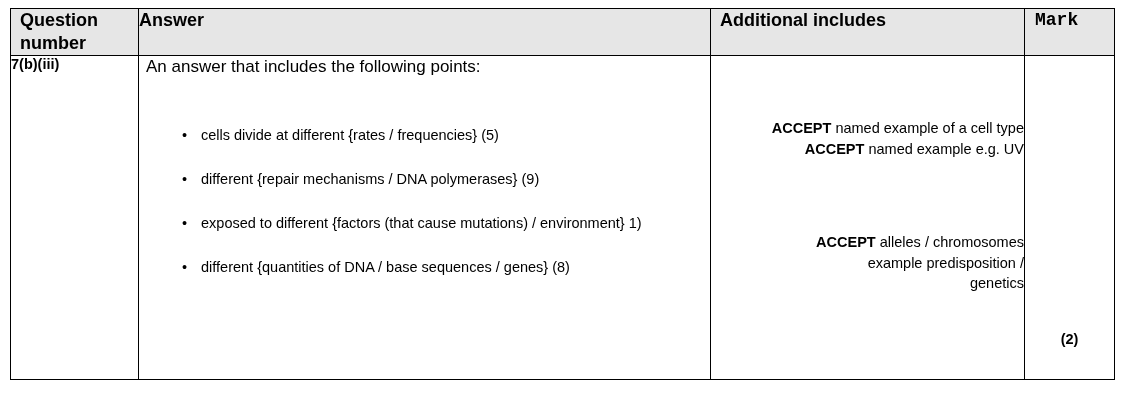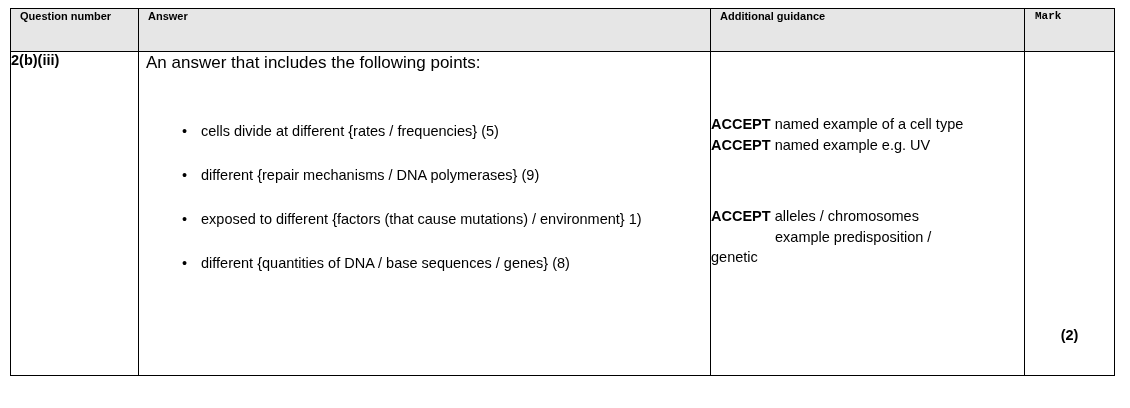--- a/index.html
+++ b/index.html
@@ -42,27 +42,27 @@
   
   col.c-qnum  { width: 128px; }
   col.c-ans   { width: 572px; }
   col.c-guid  { width: 314px; }
   col.c-mark  { width: 90px; }
 
   
   thead th {
     background: #e6e6e6;
     font-weight: bold;
-    font-size: 11px;
+    font-size: 18px;
     line-height: 1.28;
     padding: 7px 8px 9px 8px;
     height: 42px;
   }
   thead th.qnum-head { padding-left: 9px; }
-  thead th.ans-head  { padding-left: 9px; }
+  thead th.ans-head  { }
   thead th.guid-head { padding-left: 9px; }
   thead th.mark-head { padding-left: 10px; font-family: Liberation Mono, monospace; }
 
   
   tbody td { height: 323px; }
 
   .qnum-cell {
     font-weight: bold;
     font-size: 14.5px;
     padding: 8px 0 0 9px;
@@ -101,24 +101,25 @@
     line-height: 1.45;
   }
 
   .guid-cell {
     font-size: 14.5px;
     padding: 8px 6px 0 8px;
     line-height: 1.42;
   }
   .guid-block {
     margin: 0;
+    text-align: right;
   }
   .guid-block.g1 { margin-top: 62px; }
   .guid-block.g2 { }
-  .guid-block.g3 { margin-top: 51px; }
+  .guid-block.g3 { margin-top: 73px; }
   .guid-block .kw { font-weight: bold; }
   .guid-indent { display: inline-block; padding-left: 64px; }
 
   .mark-cell {
     font-size: 14.5px;
     font-weight: bold;
     position: relative;
   }
   .mark-value {
     position: absolute;
@@ -137,28 +138,28 @@
     <colgroup>
       <col class="c-qnum">
         <col class="c-ans">
         <col class="c-guid">
         <col class="c-mark">
     </colgroup>
     <thead>
       <tr>
         <th class="qnum-head">Question number</th>
         <th class="ans-head">Answer</th>
-        <th class="guid-head">Additional guidance</th>
+        <th class="guid-head">Additional includes</th>
         <th class="mark-head">Mark</th>
       </tr>
     </thead>
     <tbody>
       <tr>
 
-        <td class="qnum-cell">2(b)(iii)</td>
+        <td class="qnum-cell">7(b)(iii)</td>
 
         <td class="ans-cell">
           <p class="ans-intro">An answer that includes the following points:</p>
           <ul class="ans-bullets">
             <li>
               <span class="bullet-dot">•</span>
               <span>cells divide at different {rates / frequencies} (5)</span>
             </li>
             <li>
               <span class="bullet-dot">•</span>
@@ -178,21 +179,21 @@
         <td class="guid-cell">
           <div class="guid-block g1">
             <span class="kw">ACCEPT</span><span> named example of a cell type</span>
           </div>
           <div class="guid-block g2">
             <span class="kw">ACCEPT</span><span> named example e.g. UV</span>
           </div>
           <div class="guid-block g3">
             <span class="kw">ACCEPT</span><span> alleles / chromosomes</span><br>
             <span class="guid-indent">example predisposition /</span><br>
-            <span>genetic</span>
+            <span>genetics</span>
           </div>
         </td>
 
         <td class="mark-cell">
           <div class="mark-value">(2)</div>
         </td>
 
       </tr>
     </tbody>
   </table>

